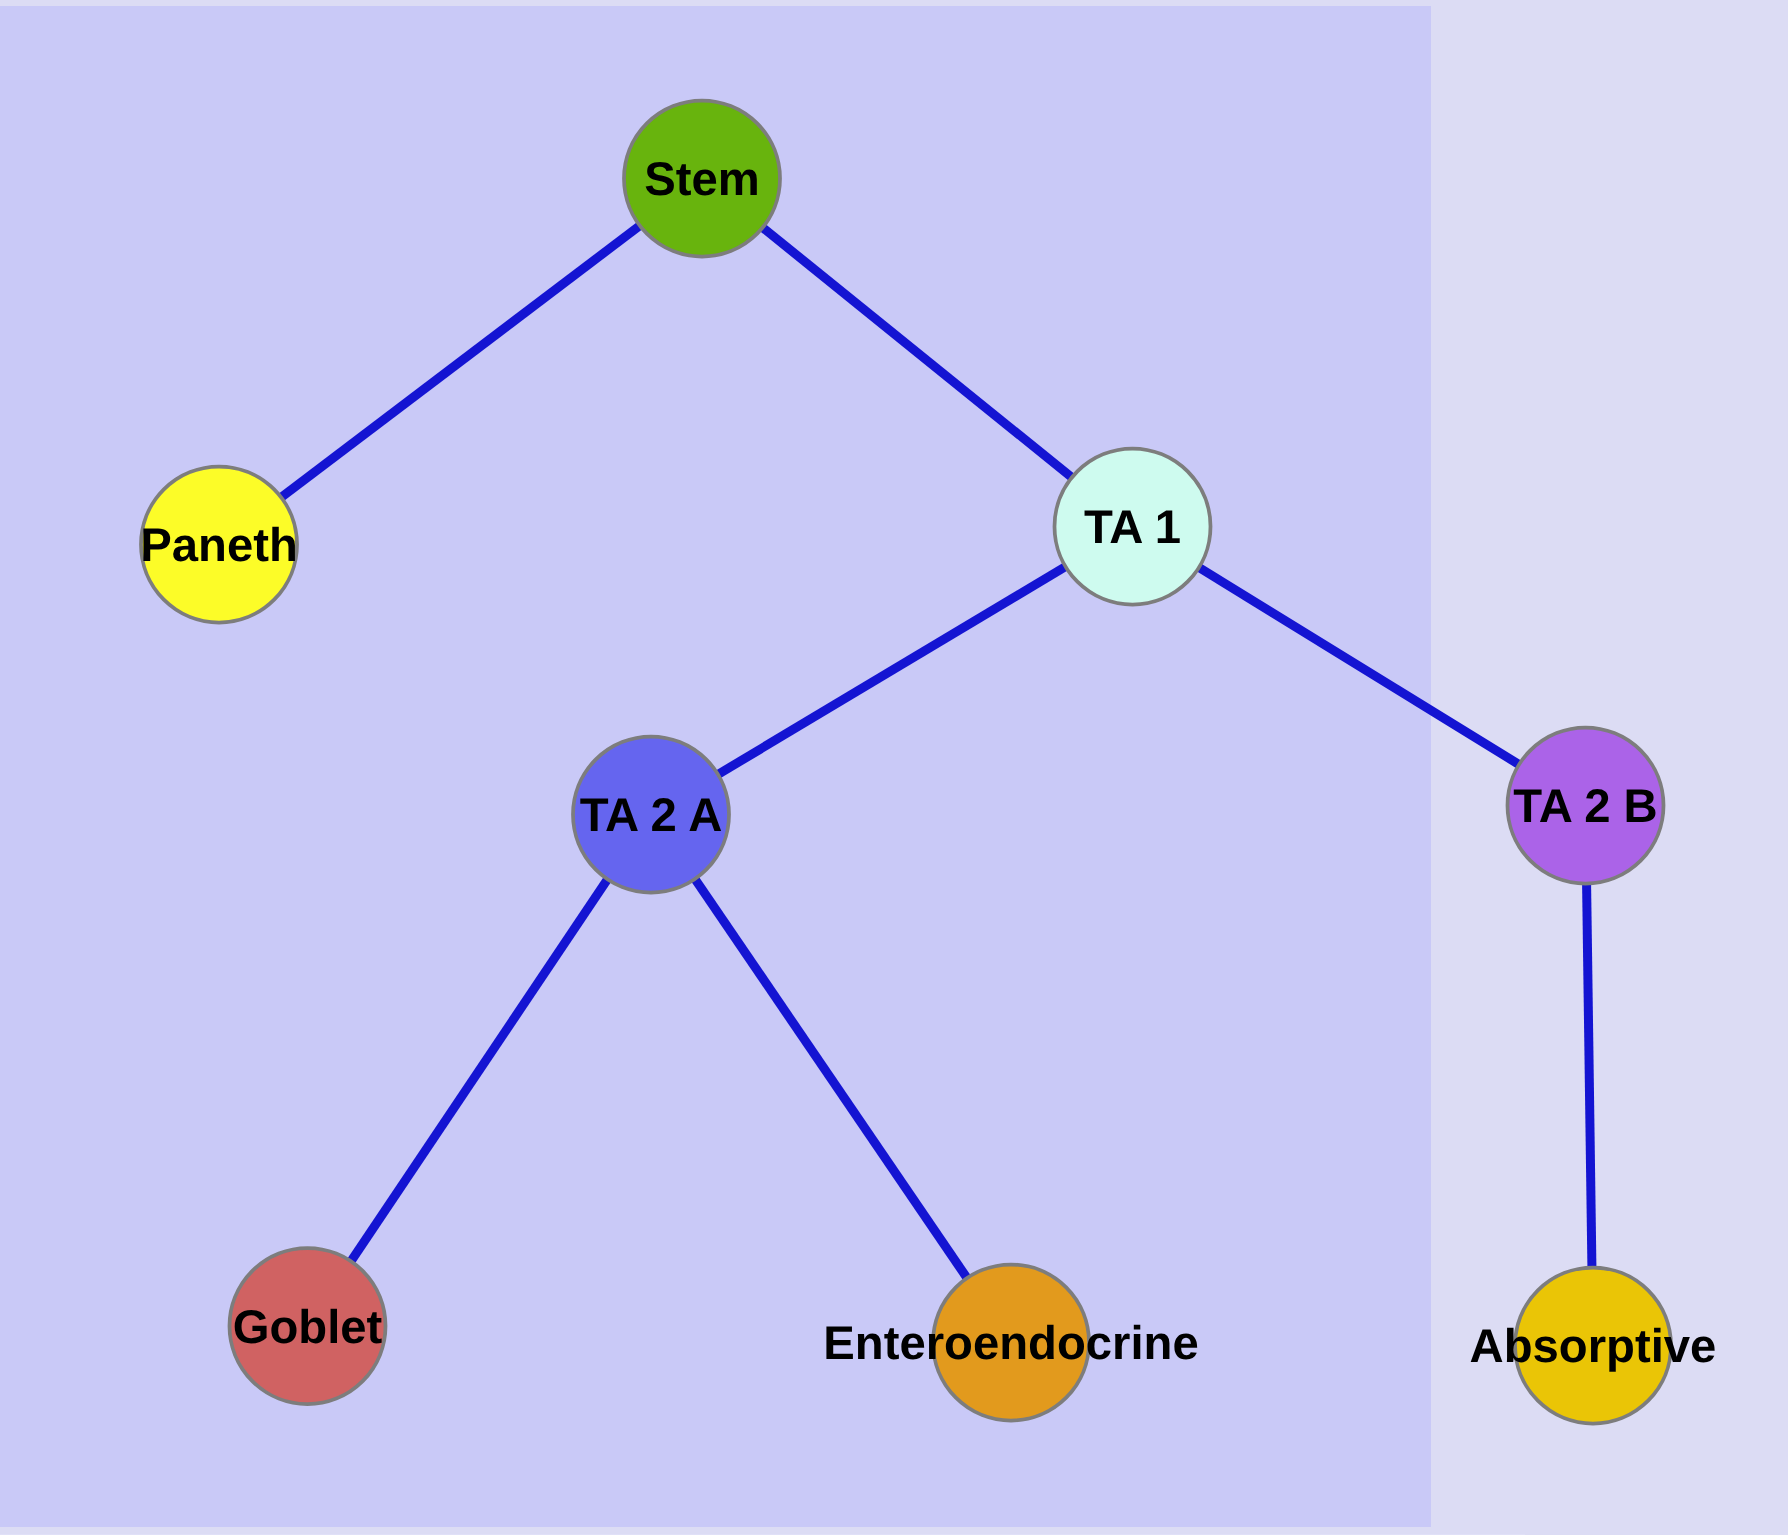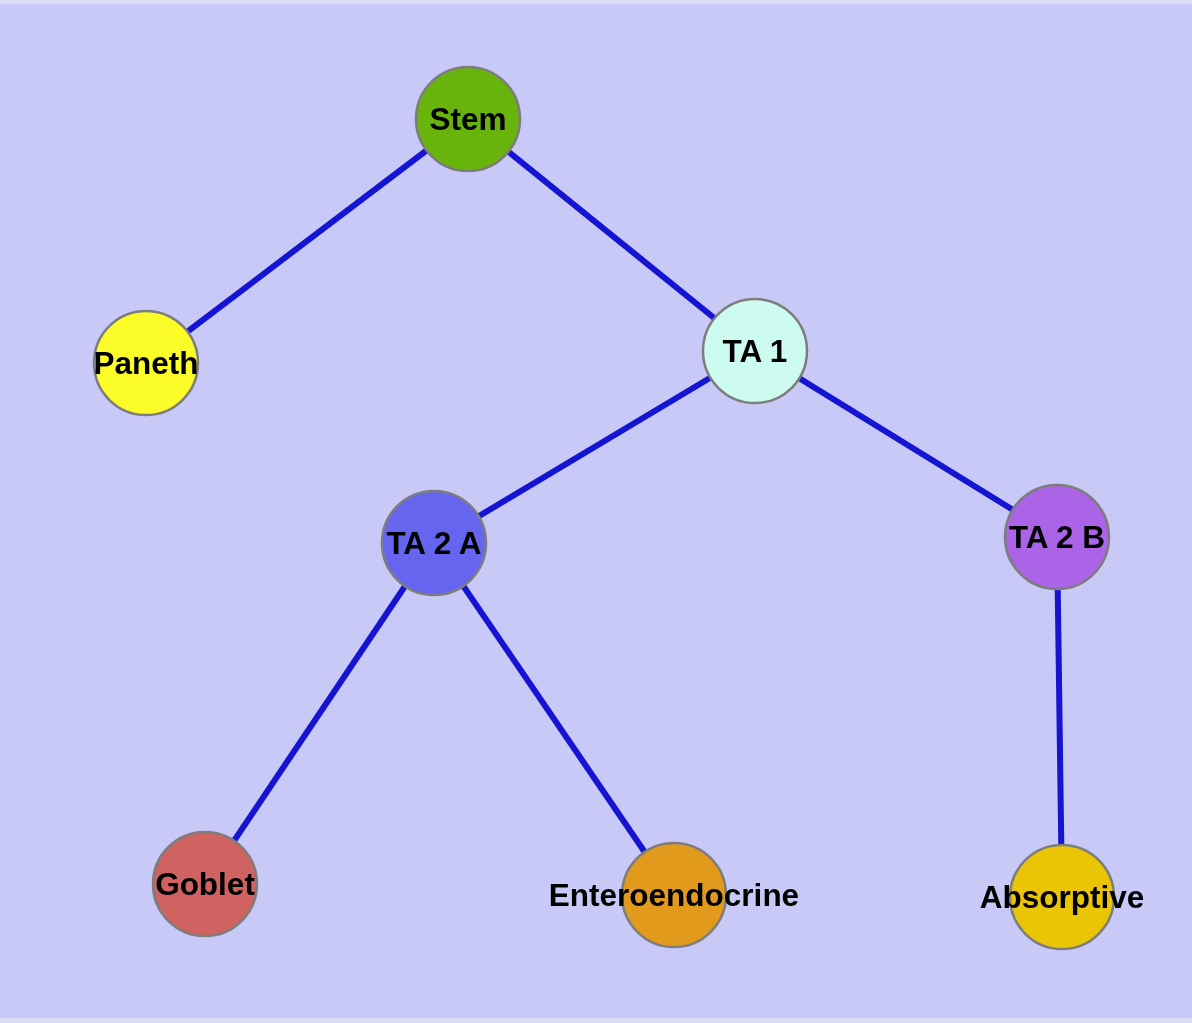--- a/index.html
+++ b/index.html
@@ -1,18 +1,18 @@
 <!DOCTYPE html>
 <html><head>
 <meta charset="utf-8">
 <style>
   html,body{margin:0;padding:0;}
   body{width:1192px;height:1023px;overflow:hidden;font-family:"Liberation Sans",sans-serif;}
   .frame{position:relative;width:1192px;height:1023px;}
-  .canvas{position:absolute;left:0;top:4px;width:1192px;height:1014px;}
+  .canvas{position:absolute;left:0;top:4px;width:954px;height:1014px;}
   svg{display:block;}
   .node-label{font-family:"Liberation Sans",sans-serif;font-weight:bold;}
 </style>
 </head>
 <body>
 
 <div class="frame" style="background: rgb(220, 220, 244);">
   <div class="canvas" style="background: rgb(201, 201, 247);">
     <svg id="graph-svg" width="1192" height="1014" viewBox="0 4 1192 1014">
         <line x1="468" y1="119" x2="146" y2="363" stroke="#1414d2" stroke-width="6"></line>

